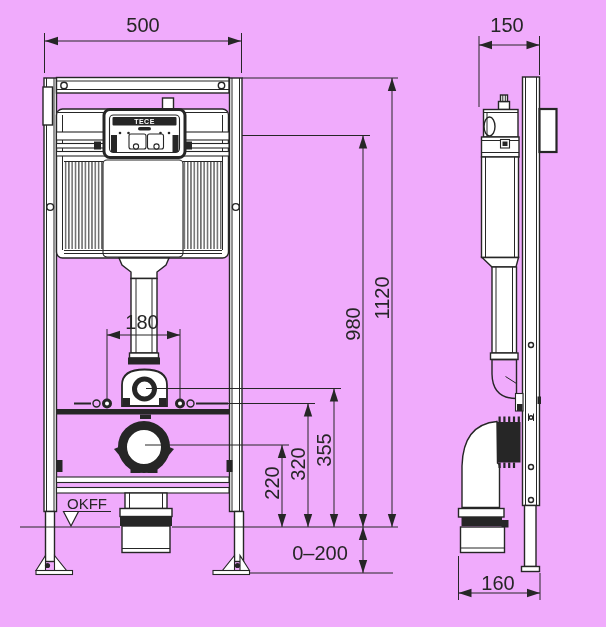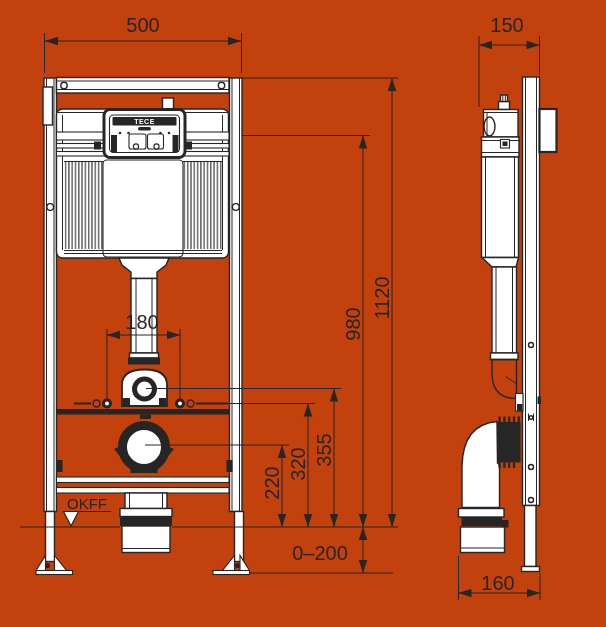--- a/index.html
+++ b/index.html
@@ -1,16 +1,16 @@
 <!DOCTYPE html>
 <html><head>
 <meta charset="utf-8">
 <style>
   html,body { margin:0; padding:0; background:#fff; }
-  .canvas { width:606px; height:627px; background:#c2410c; position:relative; font-family:"Liberation Sans",sans-serif; }
+  .canvas { width:606px; height:627px; background:#f0abfc; position:relative; font-family:"Liberation Sans",sans-serif; }
   svg { display:block; }
   .thin   { stroke:#262626; stroke-width:1;   fill:none; }
   .med    { stroke:#262626; stroke-width:1.4; fill:none; }
   .obj    { stroke:#262626; stroke-width:1.4; fill:#ffffff; }
   .obj2   { stroke:#262626; stroke-width:1.1; fill:#ffffff; }
   .blk    { fill:#262626; stroke:none; }
   .arrow  { fill:#262626; stroke:none; }
   .dim    { font:20px "Liberation Sans",sans-serif; fill:#262626; text-anchor:middle; }
   .dimsm  { font:15px "Liberation Sans",sans-serif; fill:#262626; text-anchor:middle; }
   .logo   { font:700 7px "Liberation Sans",sans-serif; fill:#ffffff; text-anchor:middle; letter-spacing:.5px; }

